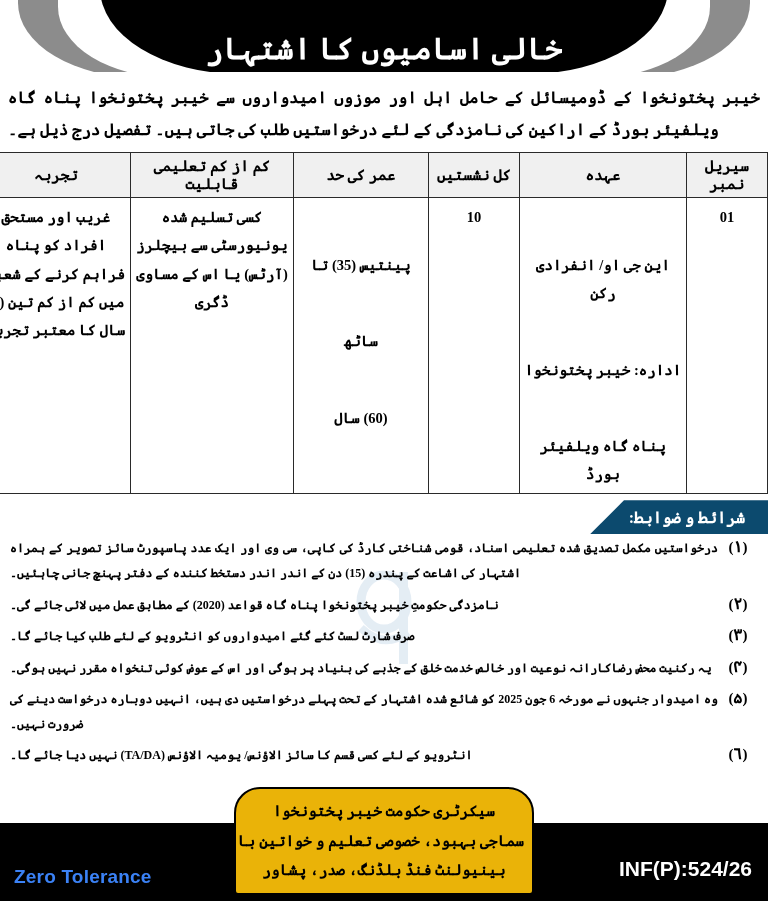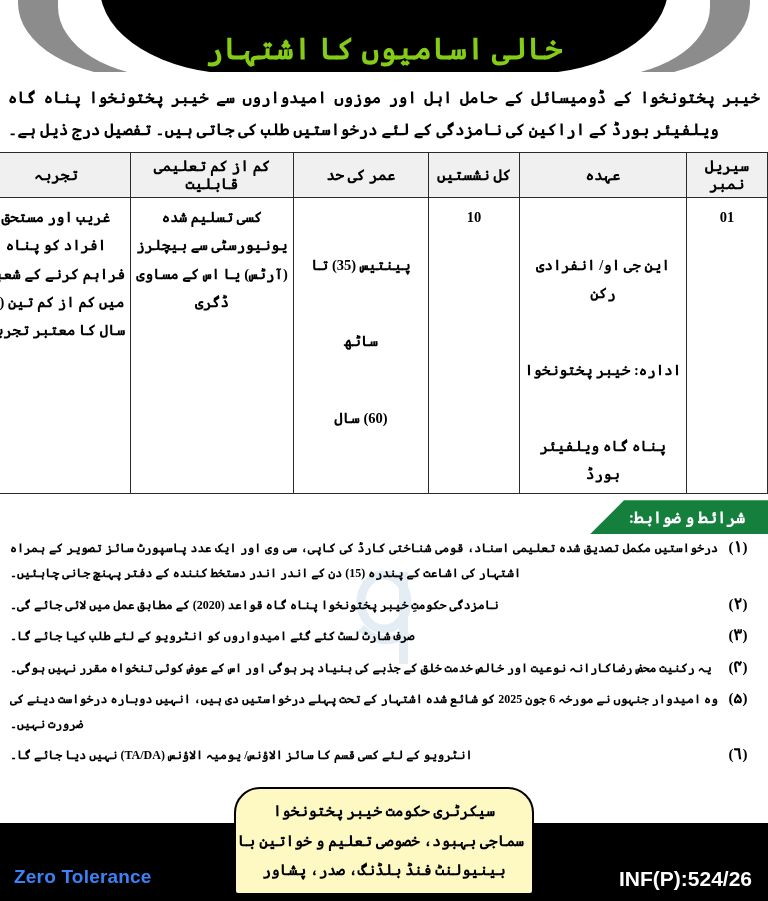--- a/index.html
+++ b/index.html
@@ -59,21 +59,21 @@
     height:118px;
     background:#000000;
     border-bottom-left-radius:140px 86px;
     border-bottom-right-radius:140px 86px;
     display:flex;
     align-items:flex-end;
     justify-content:center;
     z-index:3;
   }
   .banner-title{
-    color:#84cc16;
+    color:#ffffff;
     font-size:30px;
     font-weight:bold;
     line-height:1;
     padding-bottom:10px;
     letter-spacing:1px;
     white-space:nowrap;
   }
 
   
   .intro{
@@ -134,21 +134,21 @@
   .ribbon-row{
     position:relative;
     height:34px;
     margin-top:6px;
   }
   .ribbon{
     position:absolute;
     right:0;top:0;
     height:34px;
     width:178px;
-    background:#15803d;
+    background:#0c4a6e;
     color:#fff;
     display:flex;
     align-items:center;
     justify-content:center;
     padding-left:16px;
     box-sizing:border-box;
     font-size:16px;
     font-weight:700;
     clip-path:polygon(34px 0, 100% 0, 100% 100%, 0 100%);
   }
@@ -213,35 +213,35 @@
     font-weight:bold;
     font-size:19px;
     line-height:1.12;
     text-align:center;
     letter-spacing:.2px;
     direction:ltr;
     z-index:4;
   }
   .inf{
     position:absolute;
-    right:16px;bottom:10px;
+    right:16px;bottom:20px;
     color:#fff;
     font-family:"Liberation Sans","DejaVu Sans",sans-serif;
     font-weight:bold;
     font-size:21px;
     direction:ltr;
     z-index:4;
   }
   .sign-box{
     position:absolute;
     left:50%;
     transform:translateX(-50%);
     bottom:6px;
     width:300px;
-    background:#fef9c3;
+    background:#eab308;
     border:2.5px solid #000;
     border-radius:26px 26px 4px 4px;
     padding:8px 8px 8px 8px;
     box-sizing:border-box;
     z-index:5;
     text-align:center;
     direction:rtl;
   }
   .sign-line{
     font-size:15px;

